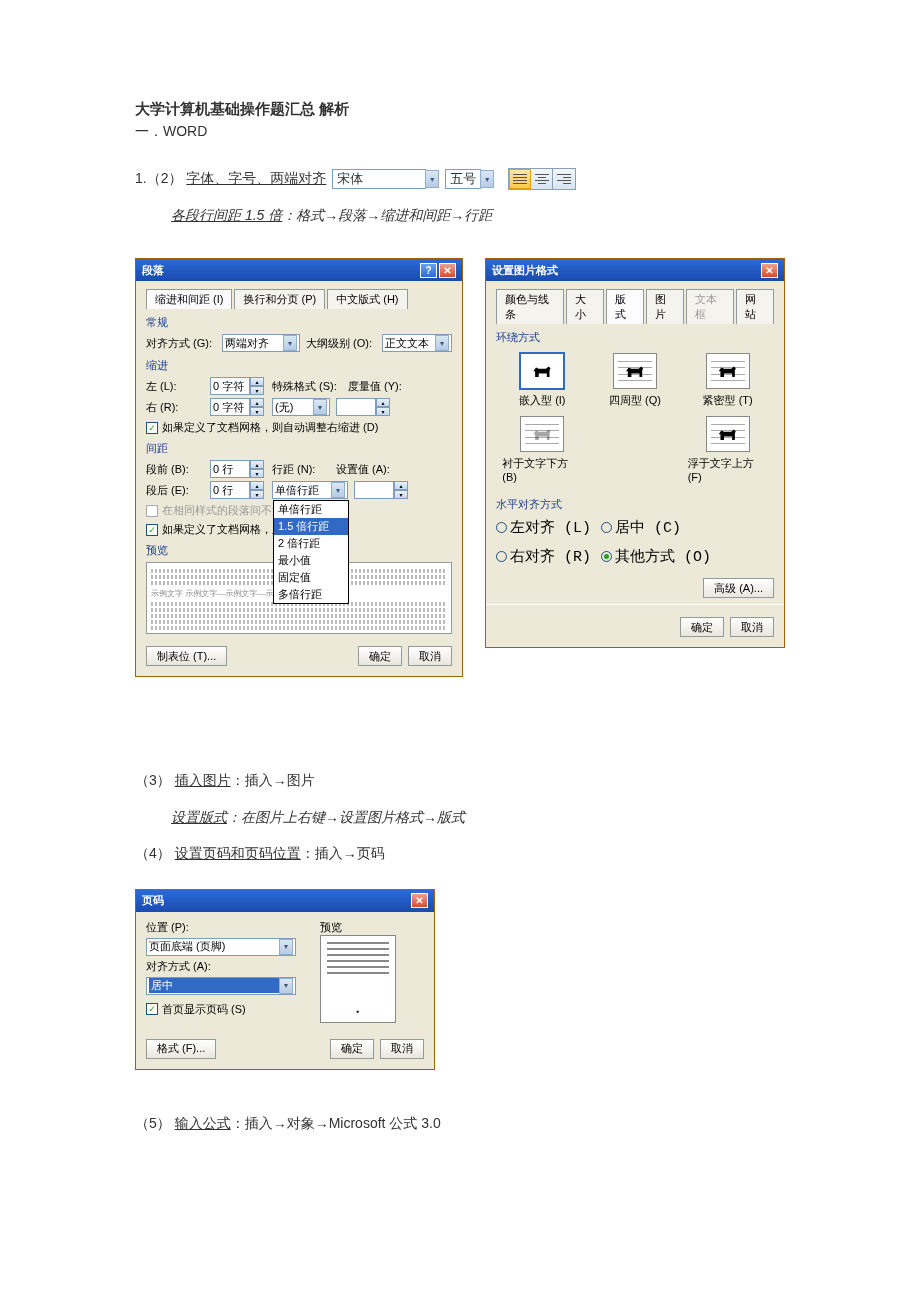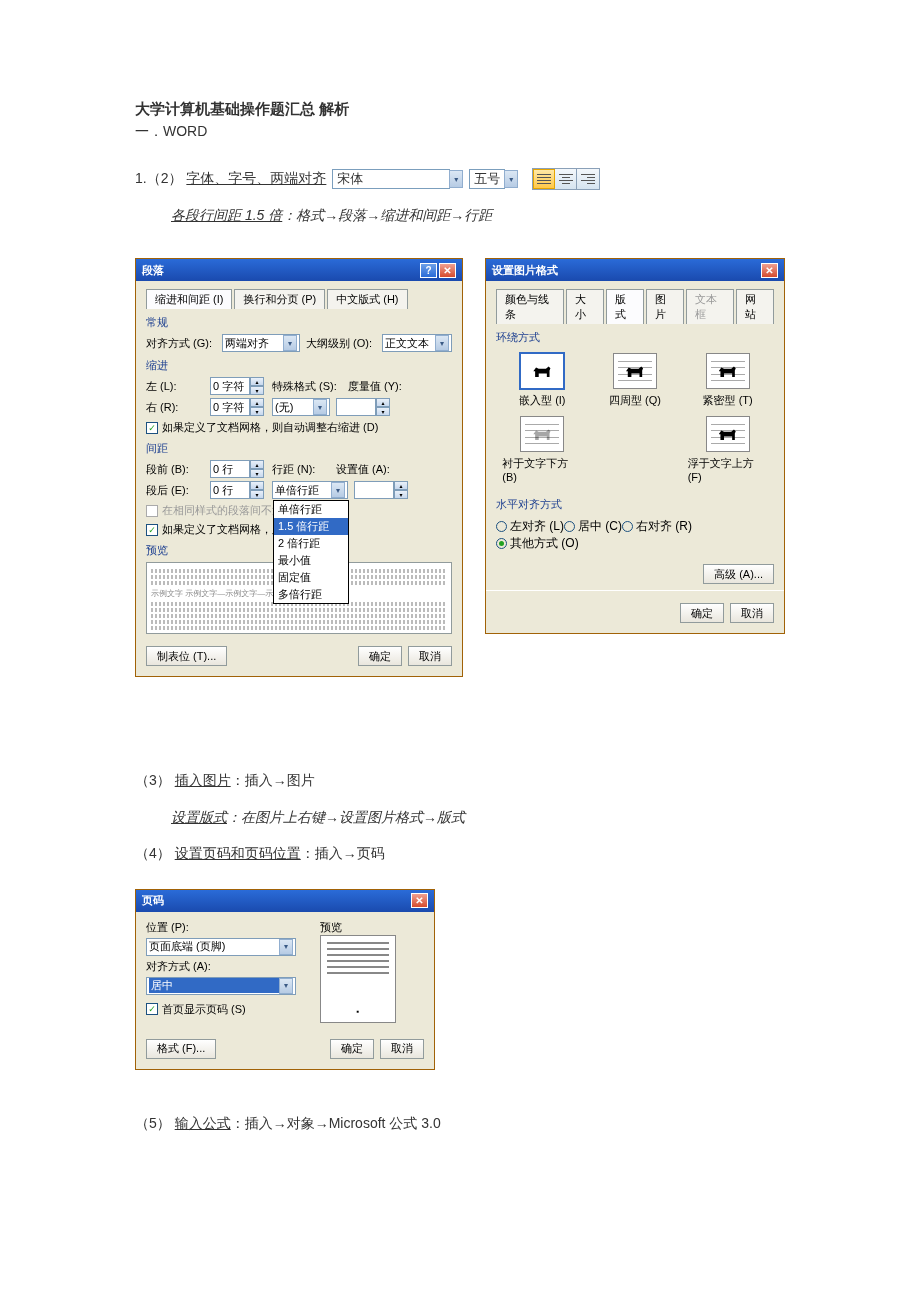--- a/index.html
+++ b/index.html
@@ -3,21 +3,21 @@
 <meta charset="utf-8">
 <style>
   * { box-sizing: border-box; margin: 0; padding: 0; }
   body { font-family: "Microsoft YaHei", "SimSun", sans-serif; background: #fff; width: 920px; padding: 100px 135px 60px 135px; font-size: 14px; color: #333; }
   .title { font-size: 15px; font-weight: bold; margin-bottom: 4px; }
   .section-head { font-size: 14px; margin-bottom: 24px; }
   .item-row { margin: 10px 0; line-height: 1.9; }
   .underline { text-decoration: underline; color: #333; }
   .inline-toolbar { display: inline-flex; align-items: center; vertical-align: middle; margin-left: 2px; }
   .font-dd { background: #fff; border: 1px solid #7b9ebd; font-size: 13px; padding: 1px 4px; height: 20px; display: inline-flex; align-items: center; }
-  .font-name { width: 118px; }
+  .font-name { width: 94px; }
   .font-size { width: 36px; margin-left: 6px; }
   .dd-arrow { width: 14px; height: 18px; background: linear-gradient(#dbe7f4,#b6cbe4); border:1px solid #91aecf; display:inline-flex; align-items:center; justify-content:center; font-size:8px; color:#3a5a85; margin-left:-1px;}
   .align-btns { display:inline-flex; margin-left:14px; border:1px solid #8aa0b8;}
   .align-btn { width:22px; height:20px; display:flex; align-items:center; justify-content:center; background: linear-gradient(#f3f7fb,#d6e4f0); border-right:1px solid #8aa0b8; font-size:10px;}
   .align-btn:last-child{border-right:none;}
   .align-btn.active{ background: linear-gradient(#ffe8a6,#ffc848); border:1px solid #e5a400;}
   .indent1 { margin-left: 36px; font-style: italic; }
   .dialogs-row { display:flex; gap:22px; margin: 30px 0 40px 0; align-items:flex-start;}
   
   .dialog { border:1px solid #a16207; background:#ece9d8; font-size:11px; color:#000; font-family:"Tahoma","SimSun",sans-serif;}
@@ -49,21 +49,21 @@
   .btn { border:1px solid #919b9c; background:linear-gradient(#fff,#e9e6dd); padding:2px 10px; font-size:11px; height:20px; display:inline-flex; align-items:center;}
   .btn-row{ display:flex; justify-content:flex-end; gap:6px; margin-top:6px; padding:6px 0 0 0;}
   .dlg-sep { border-top:1px solid #fff; margin:6px -10px; }
   
   .wrap-opt { display:flex; flex-direction:column; align-items:center; width:80px; gap:4px;}
   .wrap-icon{ width:44px; height:36px; border:1px solid #888; background:#fff; display:flex; align-items:center; justify-content:center; position:relative;}
   .wrap-icon.sel-icon{ border:1px solid #316ac5; outline:1px solid #316ac5;}
   .dog{ width:18px; height:12px; background:#000; clip-path: polygon(10% 100%,10% 50%,0 50%,15% 20%,30% 30%,70% 30%,85% 10%,95% 25%,90% 45%,90% 100%,75% 100%,75% 70%,30% 70%,30% 100%);}
   .wrap-lines{ position:absolute; inset:4px; display:flex; flex-direction:column; justify-content:space-around;}
   .wrap-lines span{height:1px; background:#aaa;}
-  .radio-row{ display:flex; font-size:12px; margin:6px 0; flex-wrap:wrap;}
+  .radio-row{ display:flex; gap:10px; font-size:15px; margin:6px 0; flex-wrap:wrap;font-family:Liberation Mono, monospace;}
   .radio{ display:flex; align-items:center; gap:3px;}
   .radio-dot{ width:11px; height:11px; border:1px solid #1c5180; border-radius:50%; display:flex; align-items:center; justify-content:center;}
   .radio-dot.on::after{content:""; width:5px; height:5px; background:#21a121; border-radius:50%;}
   
   .pgnum-dlg{ width:300px;}
   .pgnum-body{ padding:8px 10px 10px 10px; display:grid; grid-template-columns: 160px 1fr; gap:4px 14px;}
   .pgnum-left{ display:flex; flex-direction:column; gap:3px;}
   .pgnum-preview{ border:1px solid #888; background:#fff; width:76px; height:88px; padding:6px; display:flex; flex-direction:column; justify-content:space-between;}
   .pgnum-preview .pl{ height:2px; background:#888;}
   .sel-hl{ background:#316ac5; color:#fff; padding:0 2px;}

